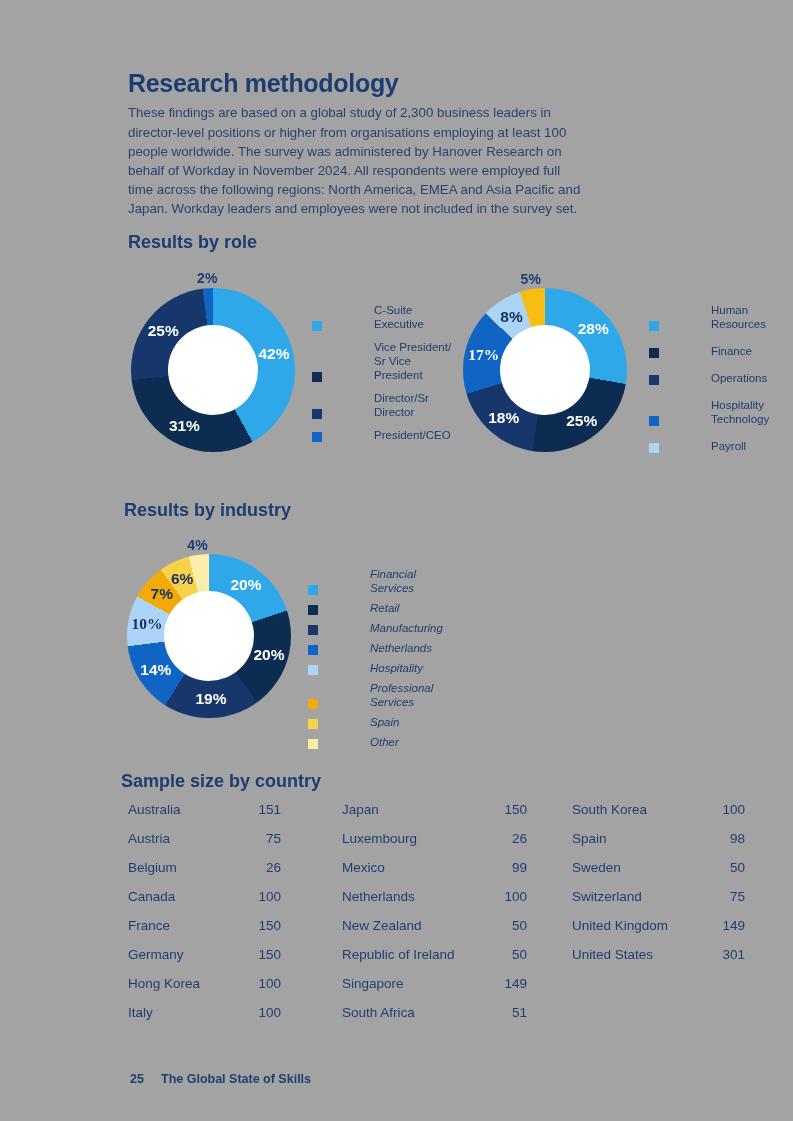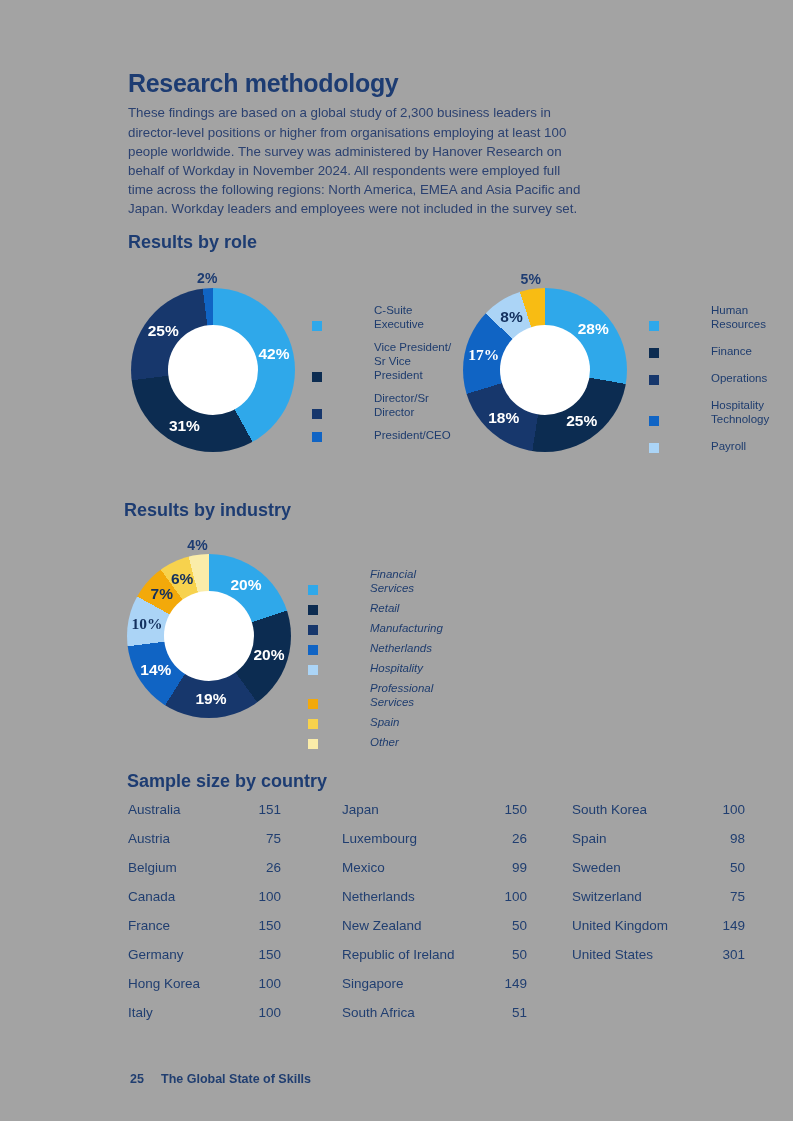--- a/index.html
+++ b/index.html
@@ -26,21 +26,21 @@
 
   .legend{position:absolute;left:184px;top:71px;}
   .chart-dept .legend{left:189px;}
   .chart-industry .legend{top:67px;}
   .legend-item{display:flex;align-items:flex-end;margin-bottom:9px;gap:44px;}
   .chart-dept .legend-item{margin-bottom:13px;}
   .chart-industry .legend-item{margin-bottom:6px;font-style:italic;}
   .swatch{width:10px;height:10px;margin:2px 8px 0 0;flex:none;}
   .legend-label{font-size:11.5px;line-height:14px;color:#1e3c6e;white-space:pre-line;}
 
-  .sample-title{position:absolute;left:127px;top:756px;font-size:18px;font-weight:700;color:#1d3c72;}
+  .sample-title{position:absolute;left:121px;top:756px;font-size:18px;font-weight:700;color:#1d3c72;}
   .country-col{position:absolute;top:802px;}
   .col-0{left:128px;width:153px;}
   .col-1{left:342px;width:185px;}
   .col-2{left:572px;width:173px;}
   .country-row{display:flex;justify-content:space-between;align-items:baseline;
     height:14px;margin-bottom:15px;font-size:13.5px;color:#203e70;}
   .country-name{font-weight:400;}
   .country-value{font-weight:400;}
 
   .footer{position:absolute;left:130px;top:1072px;display:flex;font-size:12.5px;

